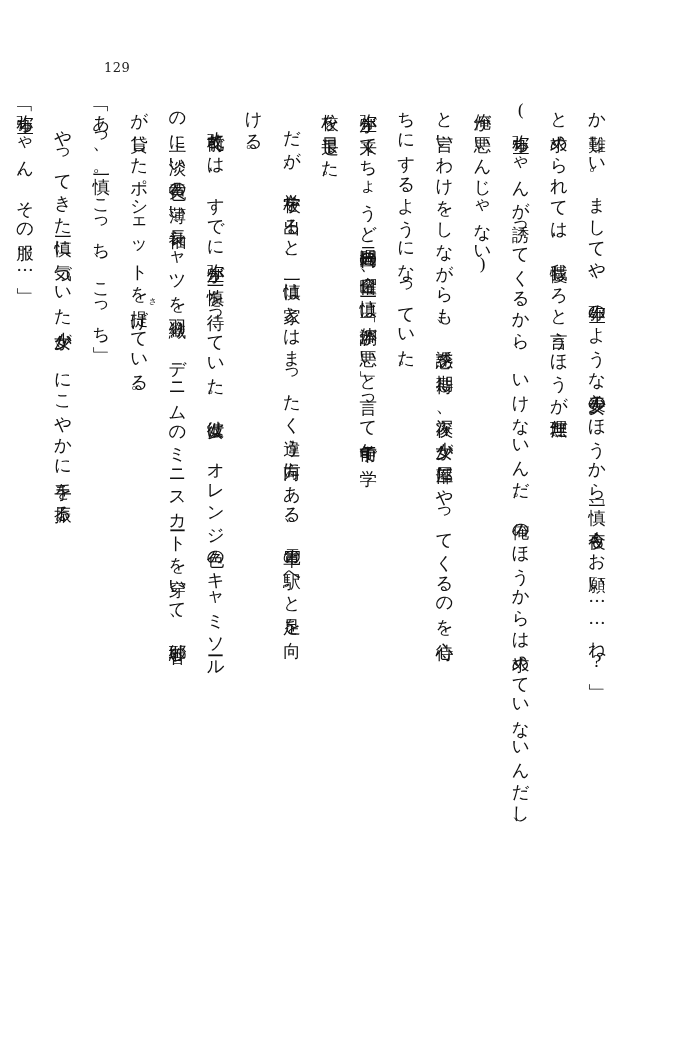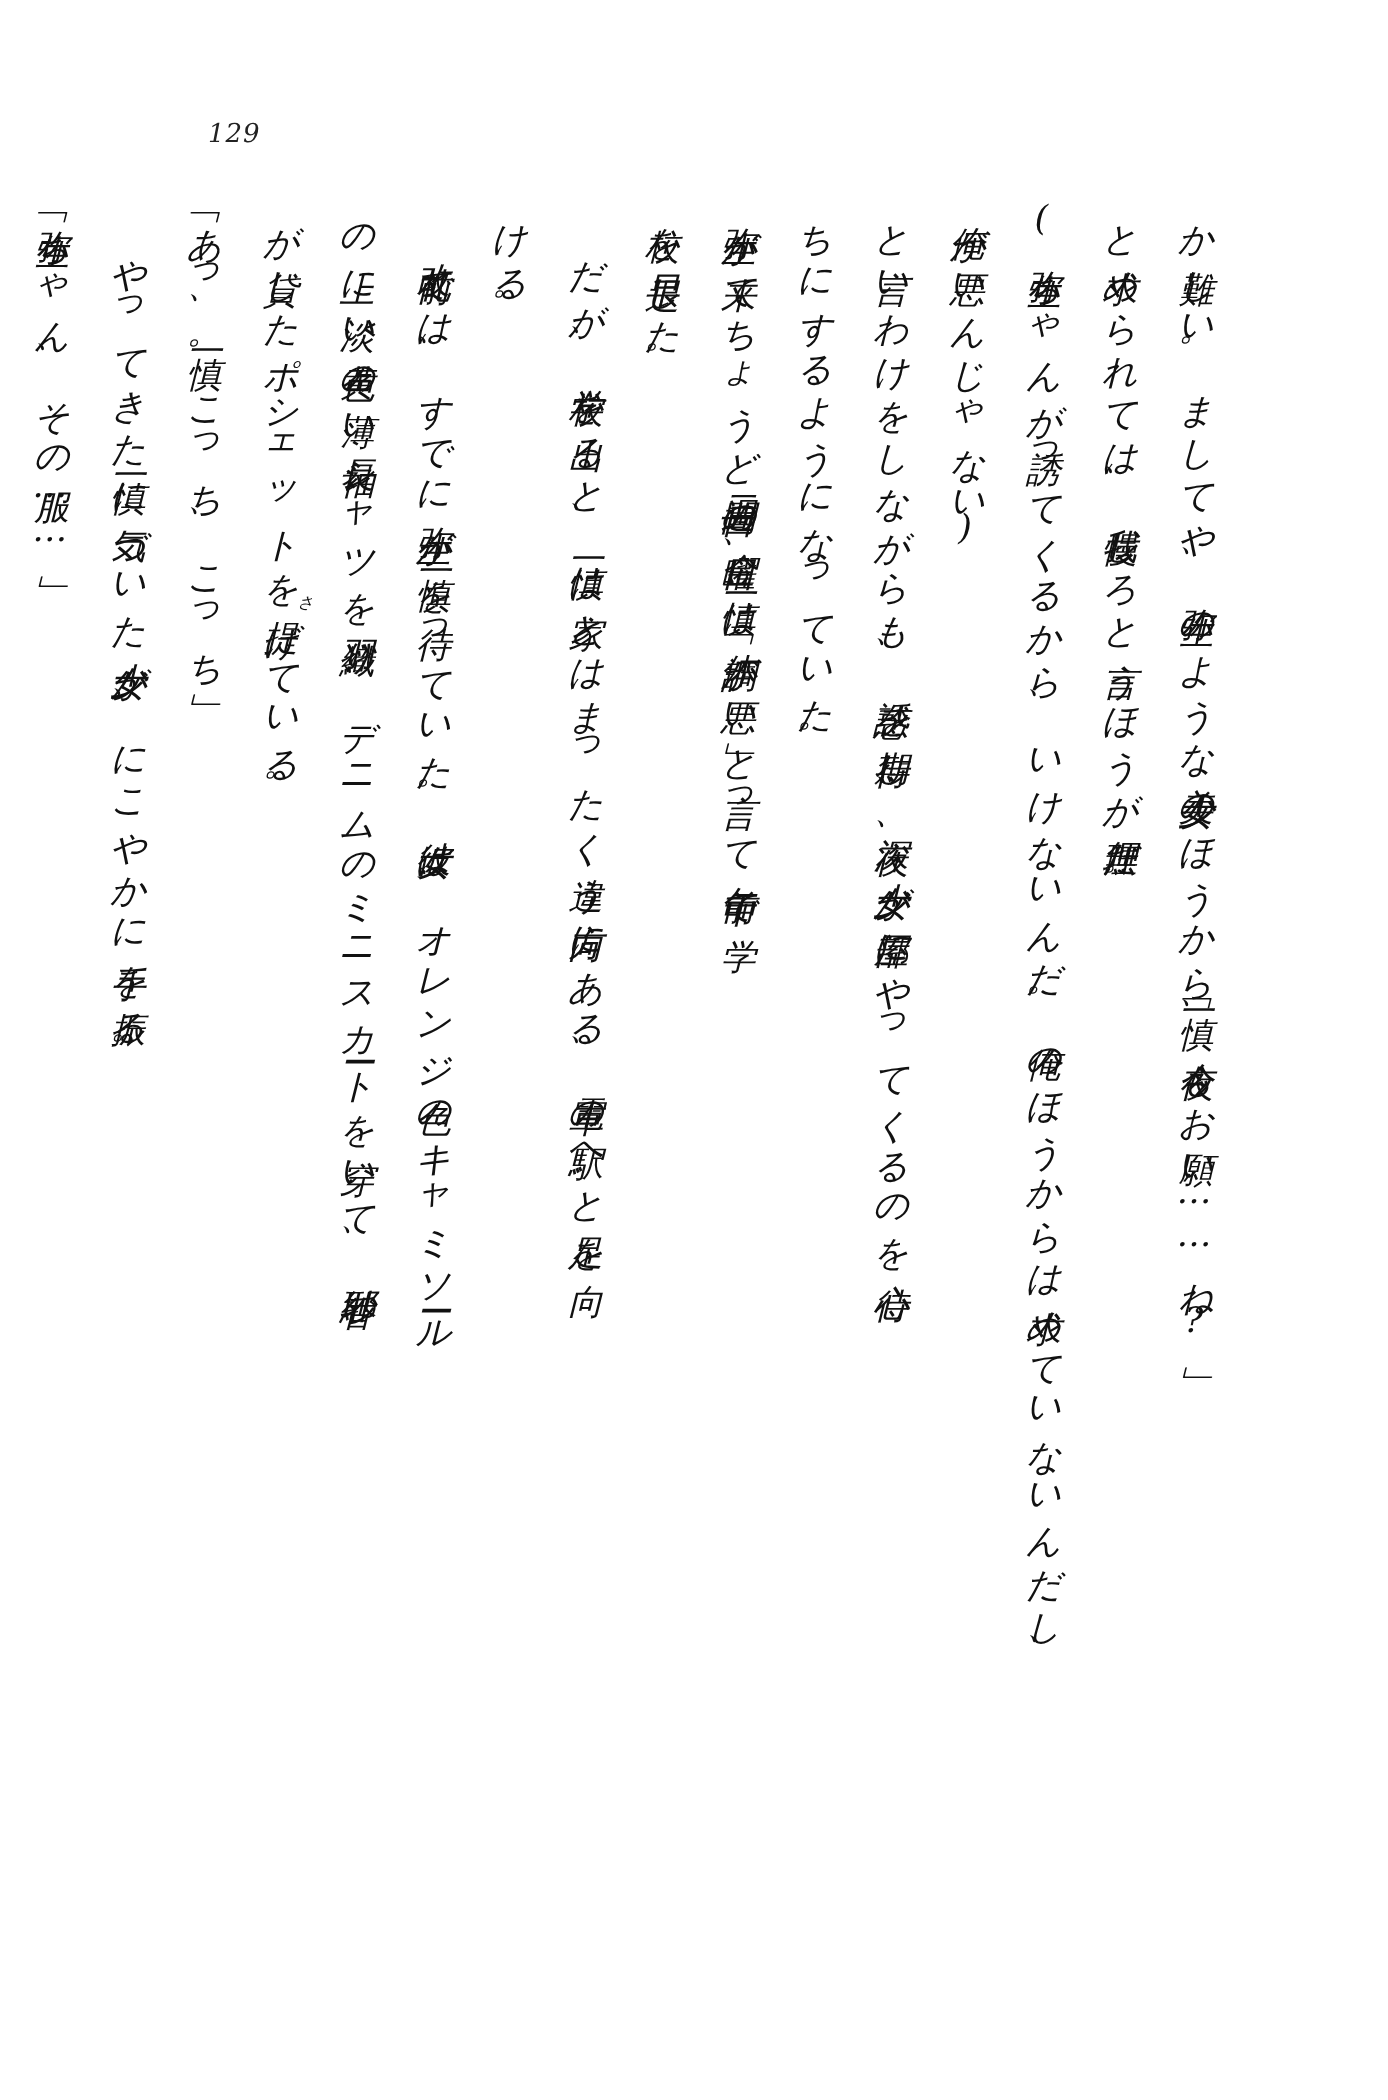--- a/index.html
+++ b/index.html
@@ -14,21 +14,20 @@
     color: #1a1a1a;
     position: relative;
     overflow: hidden;
   }
   .page {
     position: absolute;
     left: 0; top: 0;
     width: 694px;
     height: 1050px;
     background: #fff;
-    font-style: italic;
   }
   .page-number {
     position: absolute;
     left: 104px;
     top: 60px;
     font-size: 13px;
     font-family: "DejaVu Serif", "Liberation Serif", serif;
     color: #222;
     letter-spacing: 0.5px;
   }

